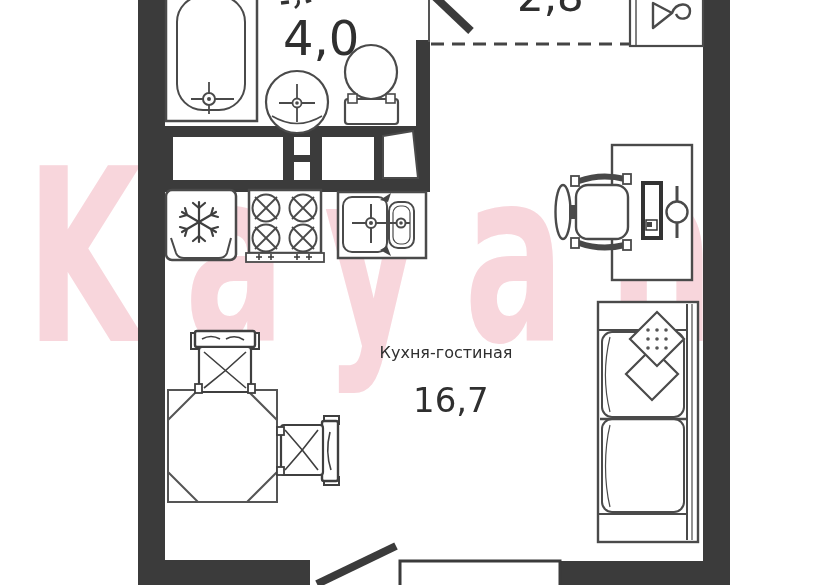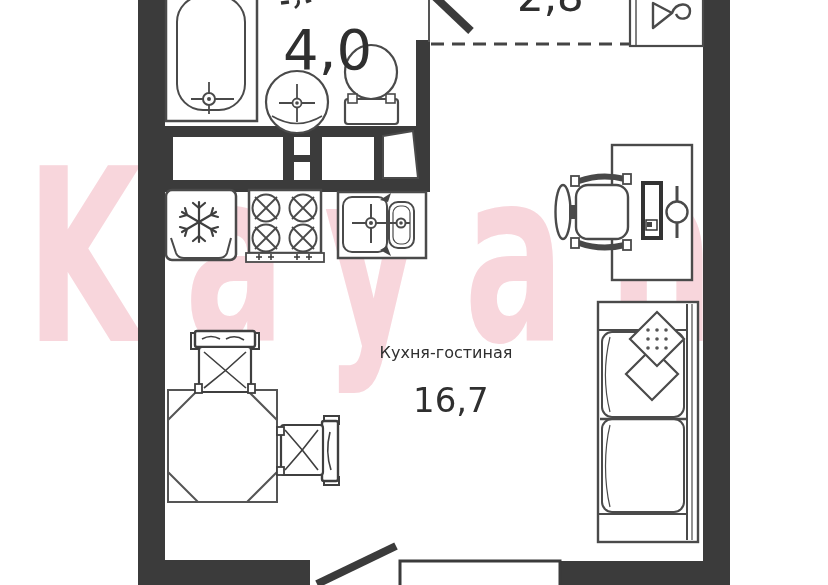--- a/index.html
+++ b/index.html
@@ -19,21 +19,21 @@
     transform:scaleX(0.62);transform-origin:left top;
     user-select:none;
   }
   svg.plan{position:absolute;left:0;top:0;z-index:1;}
   .lbl{
     position:absolute;z-index:2;color:#2f2f2f;line-height:1;
     font-family:"DejaVu Sans", sans-serif;text-align:center;
   }
   .lbl-room{left:346px;top:345px;width:200px;font-size:16px;}
   .lbl-room-area{left:413px;top:383px;width:66px;font-size:34px;}
-  .lbl-bath-area{left:283px;top:22px;width:60px;font-size:56px;}
+  .lbl-bath-area{left:283px;top:14px;width:60px;font-size:48px;}
   .lbl-hall-area{left:517px;top:-24px;width:60px;font-size:42px;}
 </style>
 </head>
 <body>
 
 <div class="stage">
 
   <div class="watermark">Kayan</div>
 
   <svg class="plan" width="828" height="585" viewBox="0 0 828 585">

